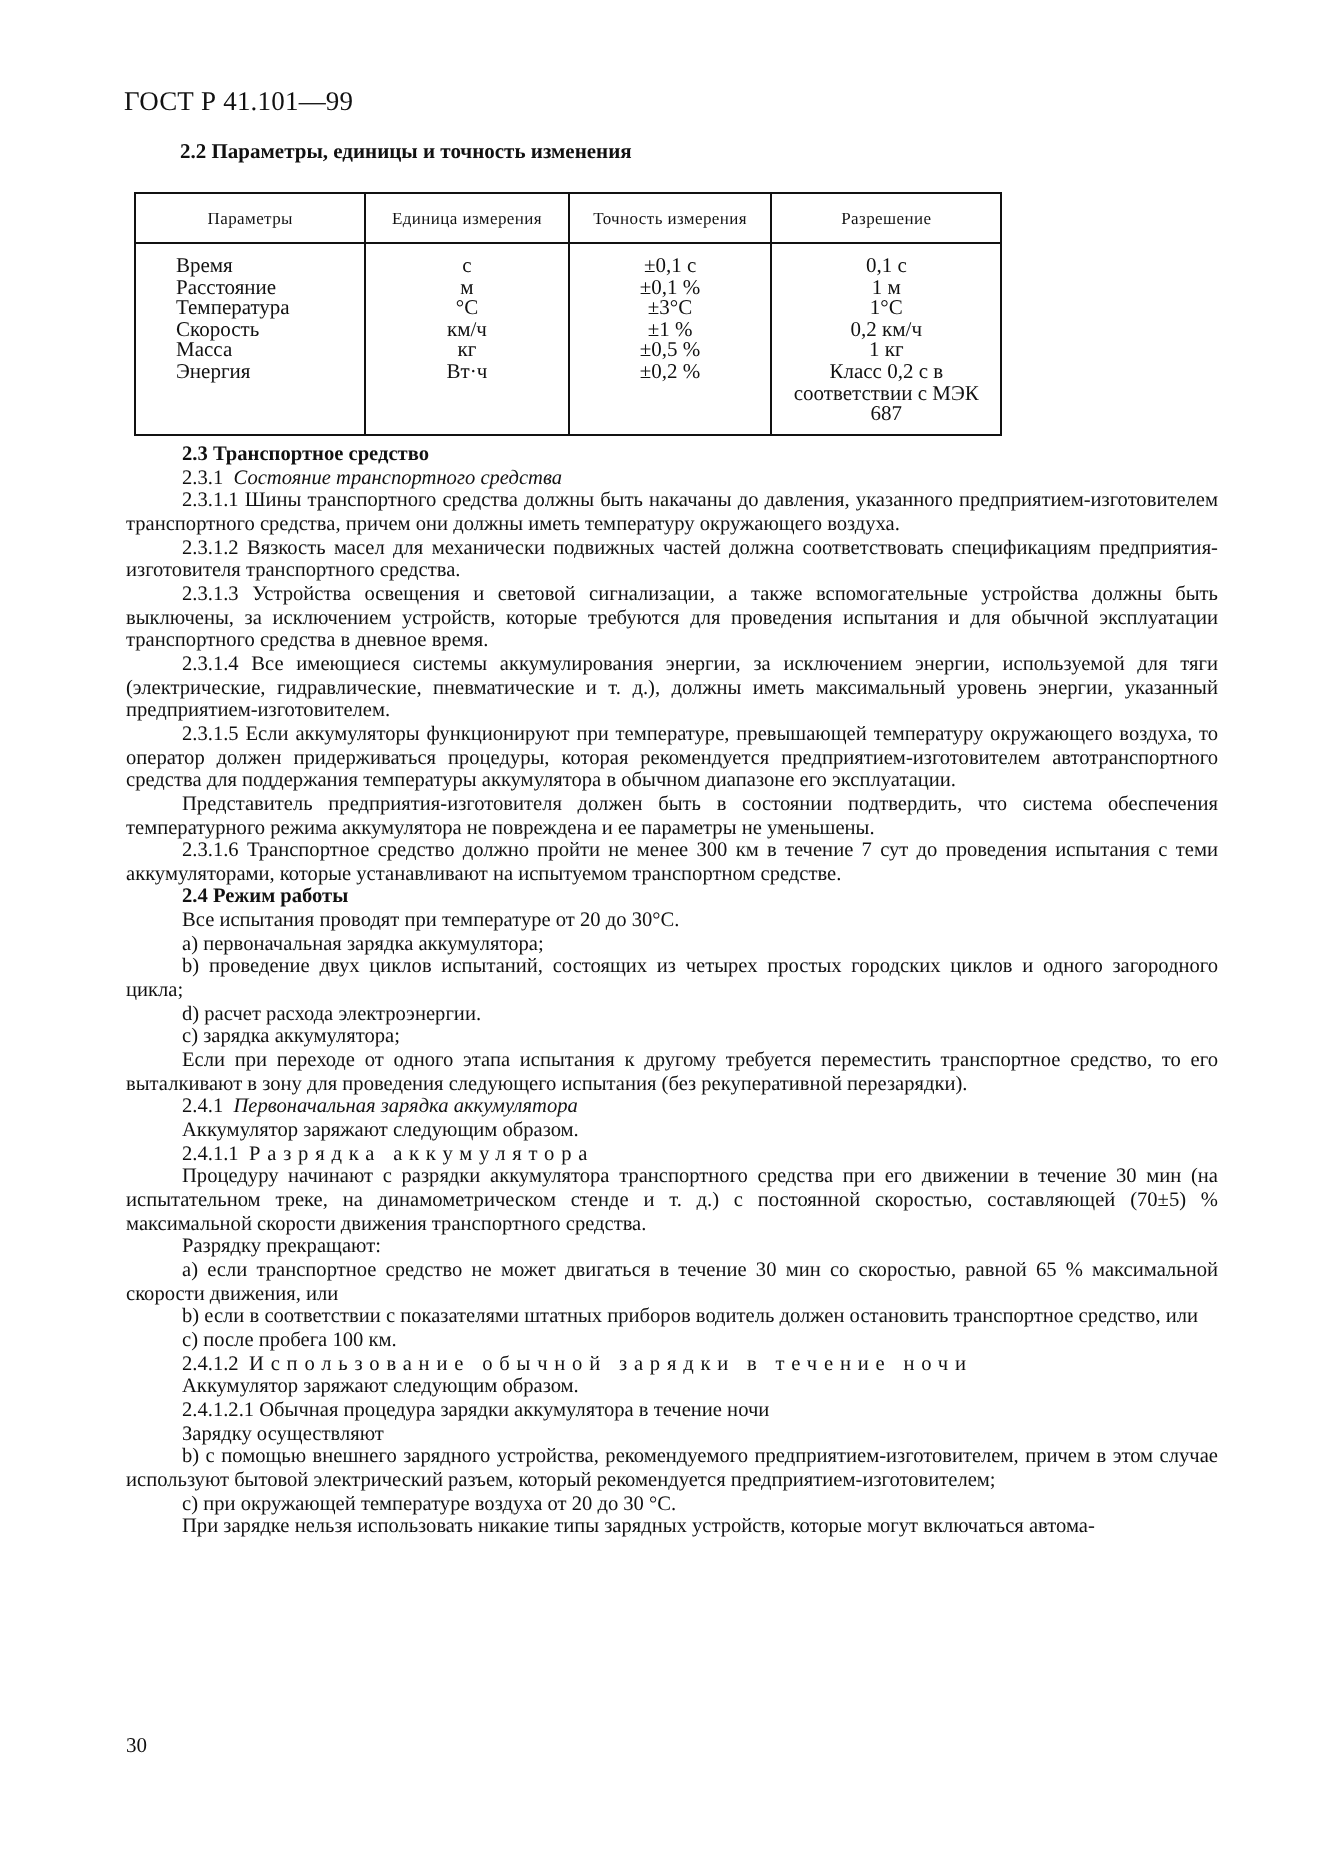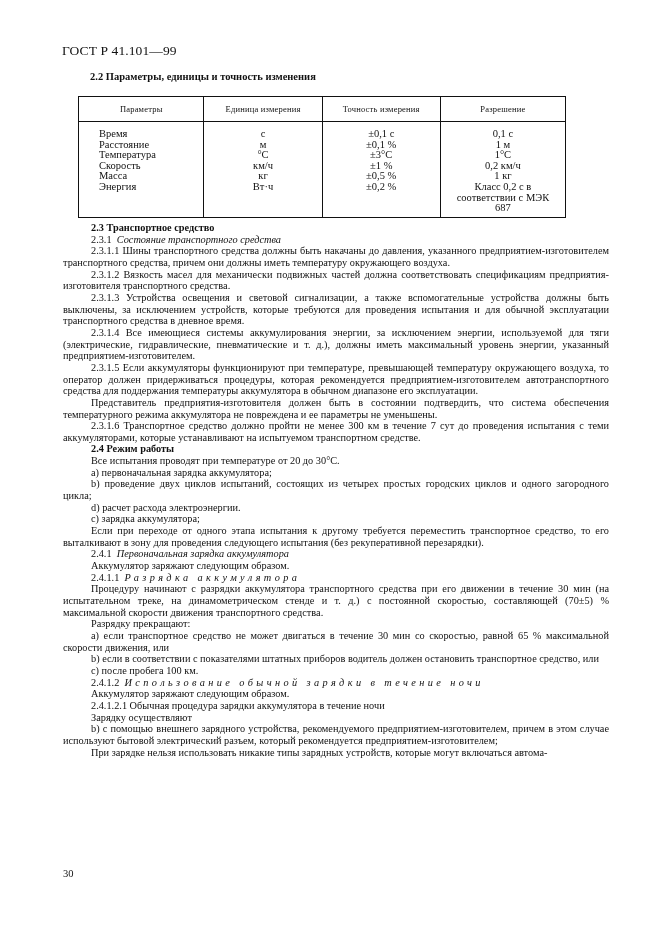--- a/index.html
+++ b/index.html
@@ -1,33 +1,33 @@
 <!DOCTYPE html>
 <html><head>
 <meta charset="utf-8">
 <style>
   html, body { margin:0; padding:0; background:#ffffff; }
   body { width:661px; height:936px; position:relative; overflow:hidden;
          font-family:"Liberation Serif", "DejaVu Serif", serif; color:#111; }
   .doc-code { position:absolute; left:62px; top:43px; font-weight:normal; font-size:13.5px; letter-spacing:0.1px; }
   .sec-title { position:absolute; left:90px; top:71px; font-weight:bold; font-size:10.5px; }
-  table.params { position:absolute; left:78px; top:96px; width:488px; border-collapse:collapse; font-size:10.5px; }
+  table.params { position:absolute; left:67px; top:96px; width:434px; border-collapse:collapse; font-size:10.5px; }
   table.params th { font-weight:normal; font-size:8.5px; height:24px; border-bottom:1px solid #111; border-top:1px solid #111; padding:0; letter-spacing:0.2px; }
   table.params th, table.params td { border-left:1px solid #111; border-right:1px solid #111; }
   table.params td { vertical-align:top; padding:7px 0 3px 0; line-height:10.6px; border-bottom:1px solid #111; }
   table.params td.c0 { padding-left:20px; text-align:left; }
   table.params td.cc { text-align:center; }
   .col { width:136px; }
   .body-text { position:absolute; left:63px; top:222px; width:546px; font-size:10.3px; line-height:11.65px; text-align:justify; }
   .body-text p { margin:0; }
   .ind { text-indent:28px; }
   .ind-only { padding-left:28px; }
   .bold { font-weight:bold; }
   .ital { font-style:italic; }
-  .spaced { font-style:italic; letter-spacing:3.4px; }
+  .spaced { letter-spacing:3.4px; }
   .page-num { position:absolute; left:63px; top:868px; font-size:10.5px; }
 </style>
 </head>
 <body>
 
 <div class="doc-code">ГОСТ Р 41.101—99</div>
 <div class="sec-title">2.2  Параметры, единицы и точность изменения</div>
 
 <table class="params">
   <thead>
@@ -99,16 +99,17 @@
     <p class="ind">Процедуру начинают с разрядки аккумулятора транспортного средства при его движении в течение 30 мин (на испытательном треке, на динамометрическом стенде и т. д.) с постоянной скоростью, составляющей (70±5) % максимальной скорости движения транспортного средства.</p>
     <p class="ind">Разрядку прекращают:</p>
     <p class="ind">a) если транспортное средство не может двигаться в течение 30 мин со скоростью, равной 65 % максимальной скорости движения, или</p>
     <p class="ind">b) если в соответствии с показателями штатных приборов водитель должен остановить транспортное средство, или</p>
     <p class="ind">c)  после пробега 100 км.</p>
     <p class="ind-only"><span>2.4.1.2</span>&nbsp;&nbsp;<span class="spaced">Использование обычной зарядки в течение ночи</span></p>
     <p class="ind">Аккумулятор заряжают следующим образом.</p>
     <p class="ind">2.4.1.2.1  Обычная процедура зарядки аккумулятора в течение ночи</p>
     <p class="ind">Зарядку осуществляют</p>
     <p class="ind">b)  с помощью внешнего зарядного устройства, рекомендуемого предприятием-изготовителем, причем в этом случае используют бытовой электрический разъем, который рекомендуется предприятием-изготовителем;</p>
+    <p class="ind">c)  при окружающей температуре воздуха от 20 до 30 °С.</p>
     <p class="ind">При зарядке нельзя использовать никакие типы зарядных устройств, которые могут включаться автома-</p>
   </div>
 
 <div class="page-num">30</div>
 
 </body></html>

